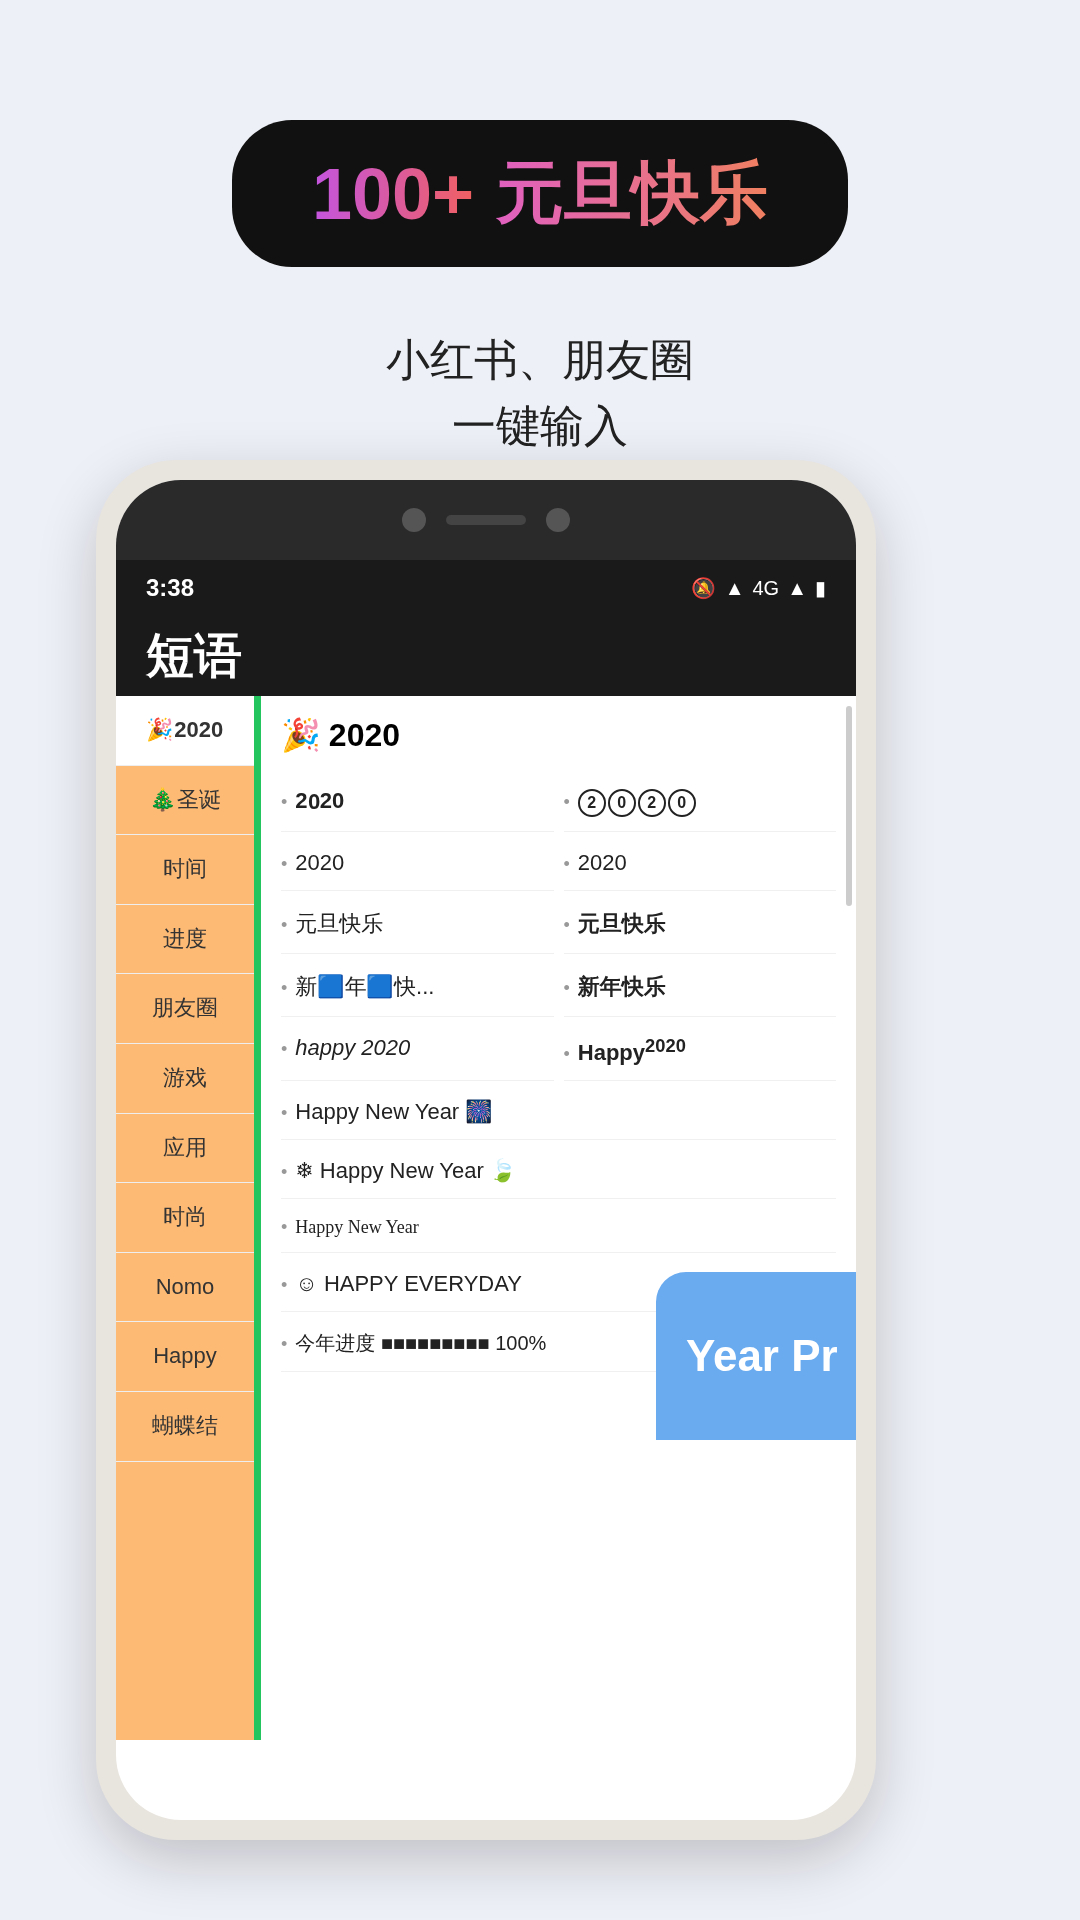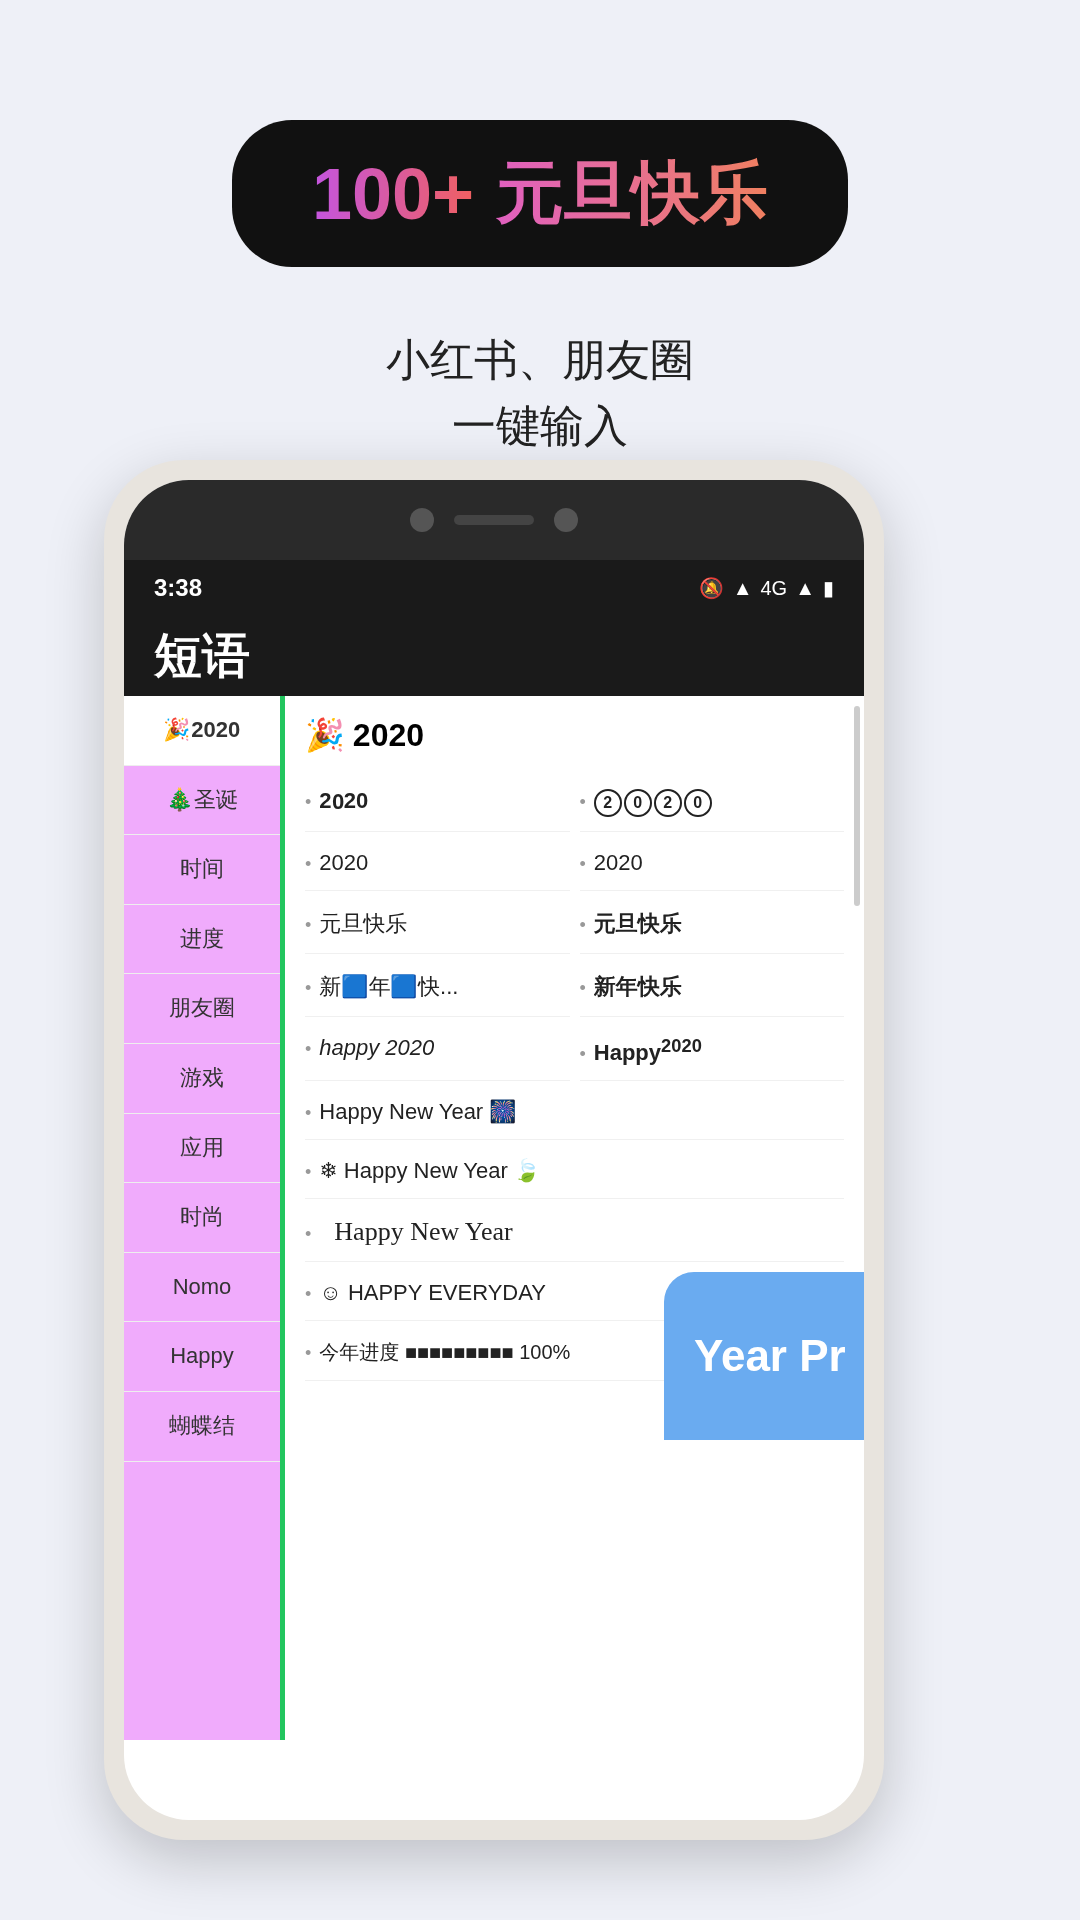--- a/index.html
+++ b/index.html
@@ -52,21 +52,21 @@
       font-size: 44px;
       font-weight: 500;
       color: #222;
       line-height: 1.5;
     }
 
     
     .phone-container {
       position: absolute;
       top: 460px;
-      left: 104px;
+      left: 96px;
       width: 780px;
       height: 1380px;
     }
 
     .phone-outer {
       width: 780px;
       height: 1380px;
       background: #e8e4de;
       border-radius: 80px;
       padding: 20px;
@@ -148,23 +148,23 @@
 
     
     .app-content {
       display: flex;
       height: calc(100% - 296px);
       background: #fff;
     }
 
     
     .sidebar {
-      width: 161px;
-      background: #f0abfc;
-      border-right: 5px solid #22c55e;
+      width: 145px;
+      background: #fdba74;
+      border-right: 7px solid #22c55e;
       overflow: hidden;
       flex-shrink: 0;
     }
 
     .sidebar-item {
       padding: 20px 10px;
       font-size: 22px;
       color: #333;
       text-align: center;
       border-bottom: 1px solid #eee;
@@ -220,22 +220,21 @@
       color: #222;
       overflow: hidden;
       text-overflow: ellipsis;
       white-space: nowrap;
     }
 
     .item-text.bold { font-weight: 700; }
     .item-text.italic { font-style: italic; }
     .item-text.script {
       font-family: 'Brush Script MT', cursive;
-      font-size: 26px;
-      margin-left: 15px;
+      font-size: 18px;
     }
 
     
     .item-full {
       display: flex;
       align-items: baseline;
       gap: 8px;
       padding: 14px 0;
       font-size: 22px;
       color: #222;

